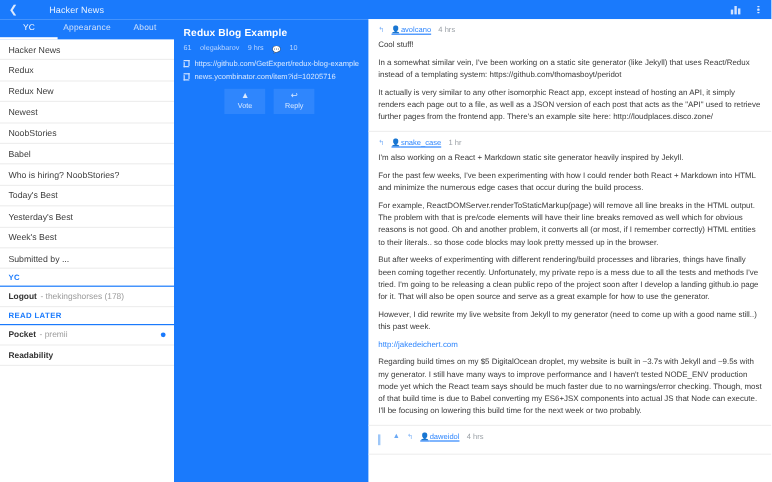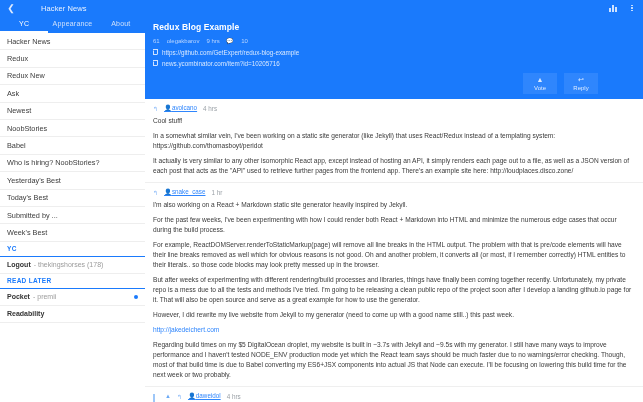--- a/index.html
+++ b/index.html
@@ -66,21 +66,21 @@
     height: 17px; display:flex; align-items:center; padding: 0 7px;
     font-size: 7px; border-bottom: 1px solid #eeeeee; color:#3c3c3c;
   }
   .accountrow .pri { font-weight: bold; color:#333; }
   .accountrow .sec { color:#9b9b9b; margin-left: 3px; }
   .accountrow .dot {
     margin-left:auto; width:4px; height:4px; border-radius:50%; background:#1a7afc;
   }
 
   
-  .right { flex: 1; min-width: 0; display: flex; flex-direction: column; background: #fff; }
+  .right { flex: 1; min-width: 0; display: flex; flex-direction: row; background: #fff; }
 
   .story {
     background: #1a7afc; color: #fff; padding: 6px 8px 5px 8px; flex: 0 0 auto;
   }
   .story h1 { font-size: 8.5px; font-weight: bold; letter-spacing: .1px; }
   .story .meta { display: flex; align-items: center; gap: 7px; margin-top: 5px; font-size: 6px; color: #b9d5ff; }
   .story .linkrow { display:flex; align-items:center; gap:4px; margin-top: 4.5px; font-size: 6.3px; color: #d8e8ff; }
   .ext-icon { width:5px; height:5px; border:0.8px solid #cfe2ff; border-top-color:transparent; border-right-color:transparent; position:relative; display:inline-block;}
   .ext-icon::after{ content:""; position:absolute; right:-1px; top:-2px; width:4px; height:4px; border-top:0.8px solid #cfe2ff; border-right:0.8px solid #cfe2ff;}
   .story .actions { display:flex; justify-content:flex-end; gap: 7px; margin-top: 6px; padding-right: 37px;}
@@ -131,29 +131,28 @@
       <div class="tabs">
         <div class="tab active">YC</div>
         <div class="tab">Appearance</div>
         <div class="tab">About</div>
       </div>
 
       <div class="navlist">
         <div class="navitem">Hacker News</div>
         <div class="navitem">Redux</div>
         <div class="navitem">Redux New</div>
-        <div class="navitem">Ask</div>
         <div class="navitem">Newest</div>
         <div class="navitem">NoobStories</div>
         <div class="navitem">Babel</div>
         <div class="navitem">Who is hiring? NoobStories?</div>
+        <div class="navitem">Today's Best</div>
         <div class="navitem">Yesterday's Best</div>
-        <div class="navitem">Today's Best</div>
+        <div class="navitem">Week's Best</div>
         <div class="navitem">Submitted by ...</div>
-        <div class="navitem">Week's Best</div>
 
         <div class="section-head">YC</div>
         <div class="accountrow">
           <span class="pri">Logout</span>
           <span class="sec">- thekingshorses (178)</span>
         </div>
 
         <div class="section-head">READ LATER</div>
         <div class="accountrow">
           <span class="pri">Pocket</span>

